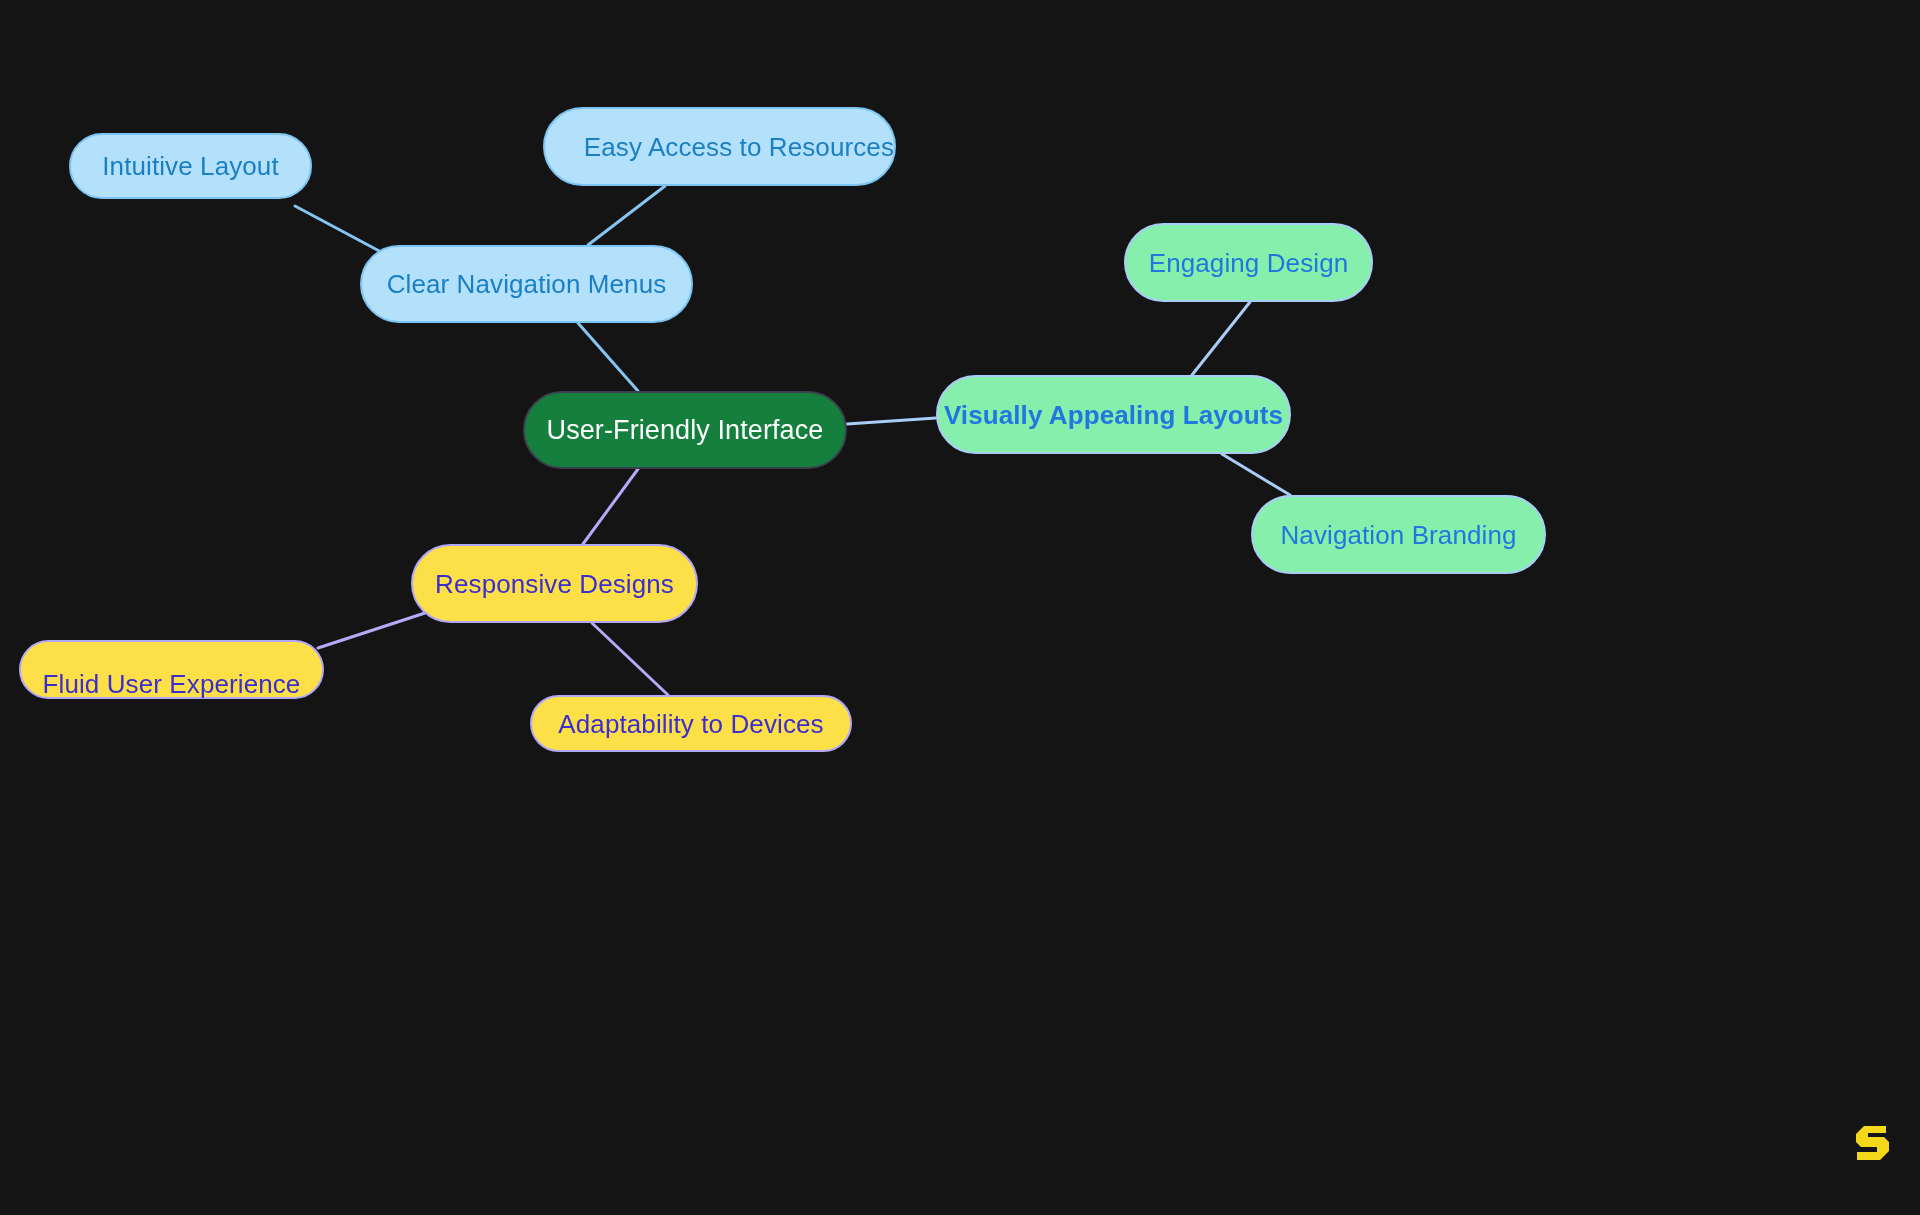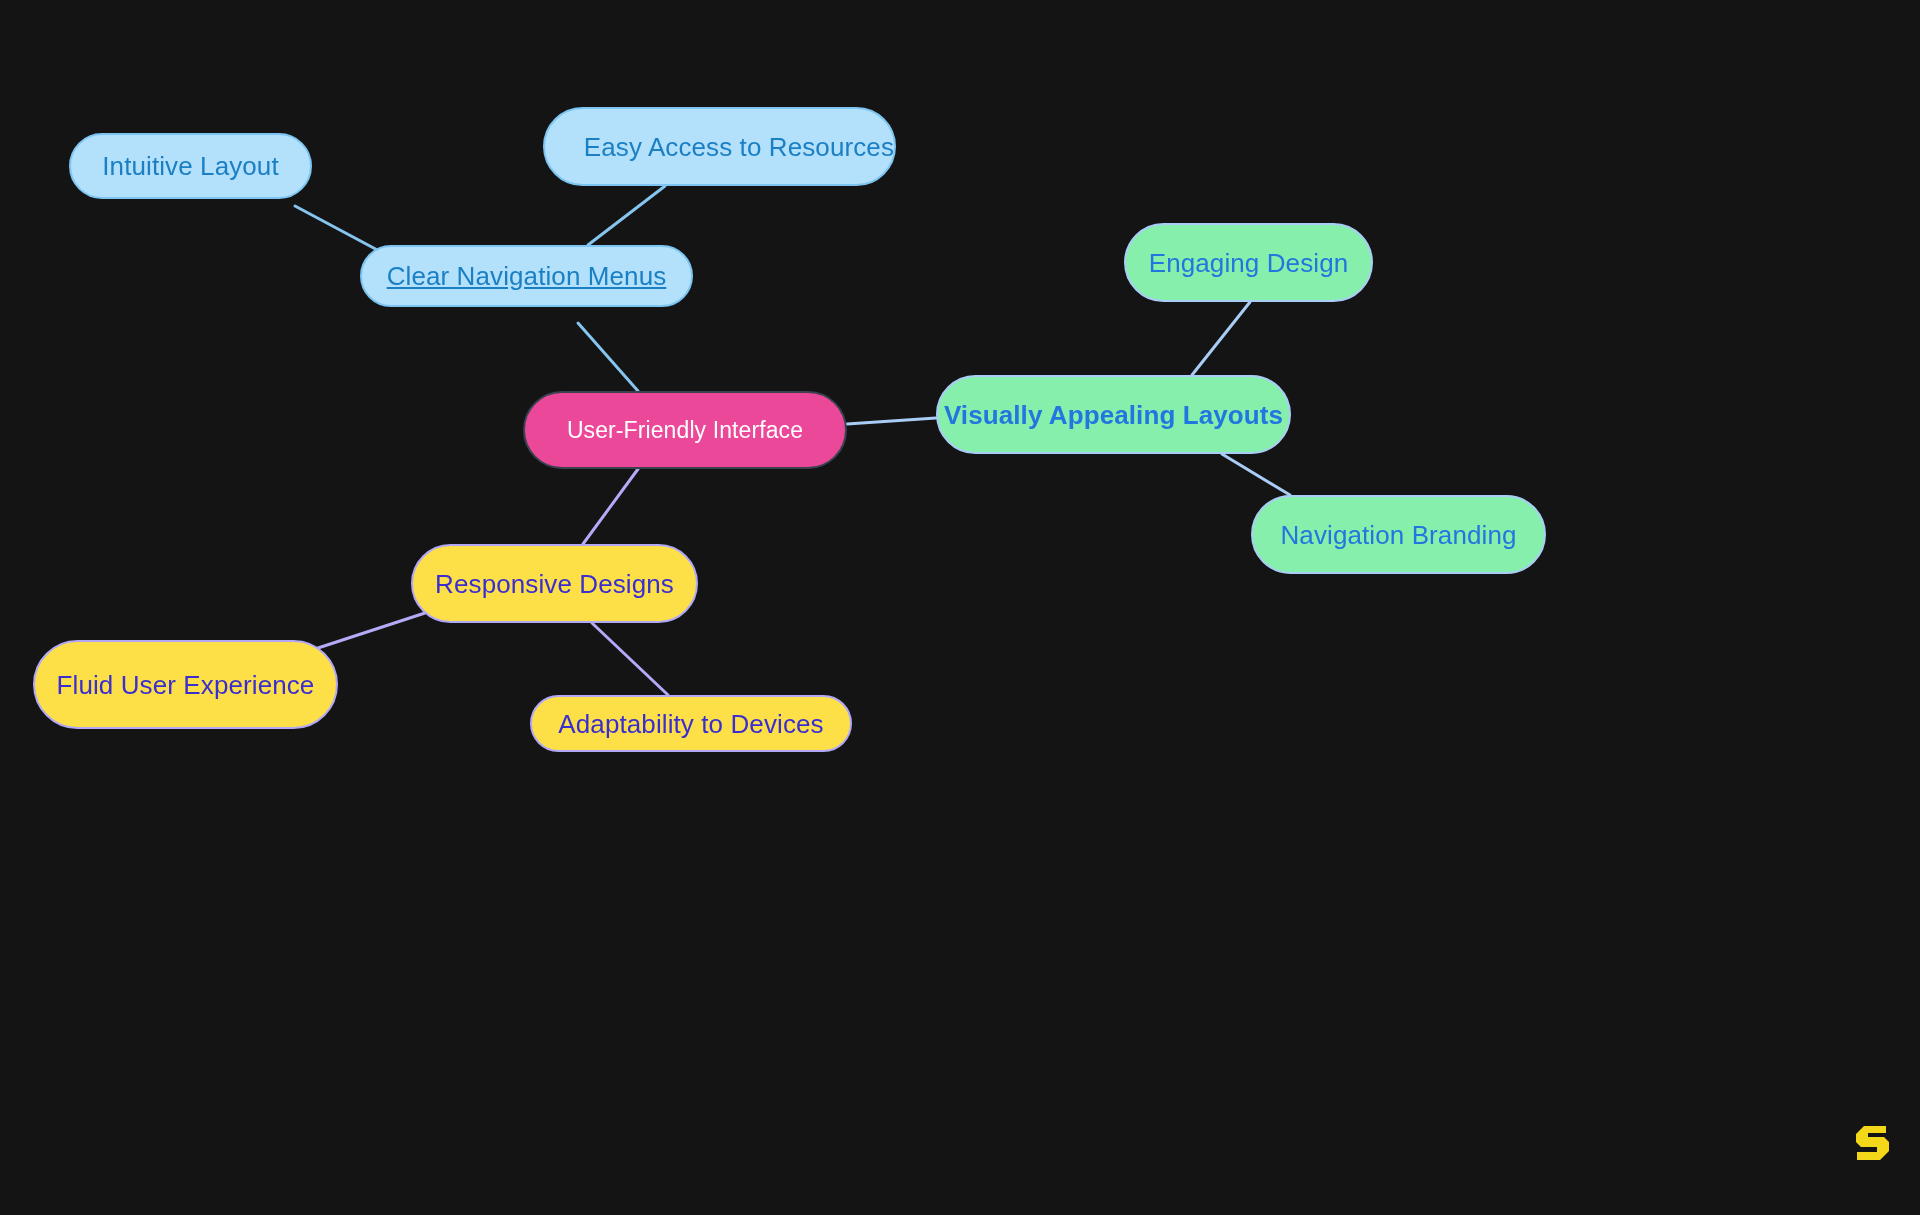--- a/index.html
+++ b/index.html
@@ -33,24 +33,24 @@
     border-style: solid;
     border-width: 2px;
     white-space: nowrap;
     letter-spacing: 0.1px;
   }
   .node-label {
     display: block;
     line-height: 1;
   }
   .node.root {
-    background: #ec4899;
+    background: #15803d;
     border-color: #3a4250;
     color: #ffffff;
-    font-size: 23px;
+    font-size: 27px;
   }
   .node.blue {
     background: #b3e0fb;
     border-color: #7cc5f2;
     color: #1b7fc4;
     font-size: 26px;
   }
   .node.paleblue {
     background: #86efac;
     border-color: #a9cdf6;
@@ -85,42 +85,42 @@
       <line x1="1222" y1="454" x2="1290" y2="495" stroke="#a9cdf6" stroke-width="3" stroke-linecap="round"></line>
       <line x1="638" y1="469" x2="583" y2="544" stroke="#b3aaf8" stroke-width="3" stroke-linecap="round"></line>
       <line x1="425" y1="613" x2="318" y2="648" stroke="#b3aaf8" stroke-width="3" stroke-linecap="round"></line>
       <line x1="592" y1="623" x2="668" y2="695" stroke="#b3aaf8" stroke-width="3" stroke-linecap="round"></line>
     </svg>
 
   <div id="nodes-layer">
       <div class="node root" style="left: 523px; top: 391px; width: 324px; height: 78px;">
         <span class="node-label">User-Friendly Interface</span>
       </div>
-      <div class="node blue" style="left: 360px; top: 245px; width: 333px; height: 62px; text-decoration: underline;">
+      <div class="node blue" style="left: 360px; top: 245px; width: 333px; height: 78px;">
         <span class="node-label">Clear Navigation Menus</span>
       </div>
       <div class="node blue" style="left: 69px; top: 133px; width: 243px; height: 66px;">
         <span class="node-label">Intuitive Layout</span>
       </div>
       <div class="node blue" style="left: 543px; top: 107px; width: 353px; height: 79px; justify-content: flex-end;">
         <span class="node-label">Easy Access to Resources</span>
       </div>
       <div class="node paleblue" style="left: 936px; top: 375px; width: 355px; height: 79px; font-weight: bold;">
         <span class="node-label">Visually Appealing Layouts</span>
       </div>
       <div class="node paleblue" style="left: 1124px; top: 223px; width: 249px; height: 79px;">
         <span class="node-label">Engaging Design</span>
       </div>
       <div class="node paleblue" style="left: 1251px; top: 495px; width: 295px; height: 79px;">
         <span class="node-label">Navigation Branding</span>
       </div>
       <div class="node purple" style="left: 411px; top: 544px; width: 287px; height: 79px;">
         <span class="node-label">Responsive Designs</span>
       </div>
-      <div class="node purple" style="left: 33px; top: 640px; width: 305px; height: 89px;">
+      <div class="node purple" style="left: 19px; top: 640px; width: 305px; height: 59px; align-items: flex-end;">
         <span class="node-label">Fluid User Experience</span>
       </div>
       <div class="node purple" style="left: 530px; top: 695px; width: 322px; height: 57px;">
         <span class="node-label">Adaptability to Devices</span>
       </div>
     </div>
 
   <svg id="logo" viewBox="0 0 42 42">
     <path d="M34 4 L12 4 L4 12 L4 20 L9 25 L25 25 L25 30 L5 30 L5 38 L28 38 L37 29 L37 20 L32 15 L16 15 L16 11 L34 11 Z" fill="#f5d71a"></path>
   </svg>

